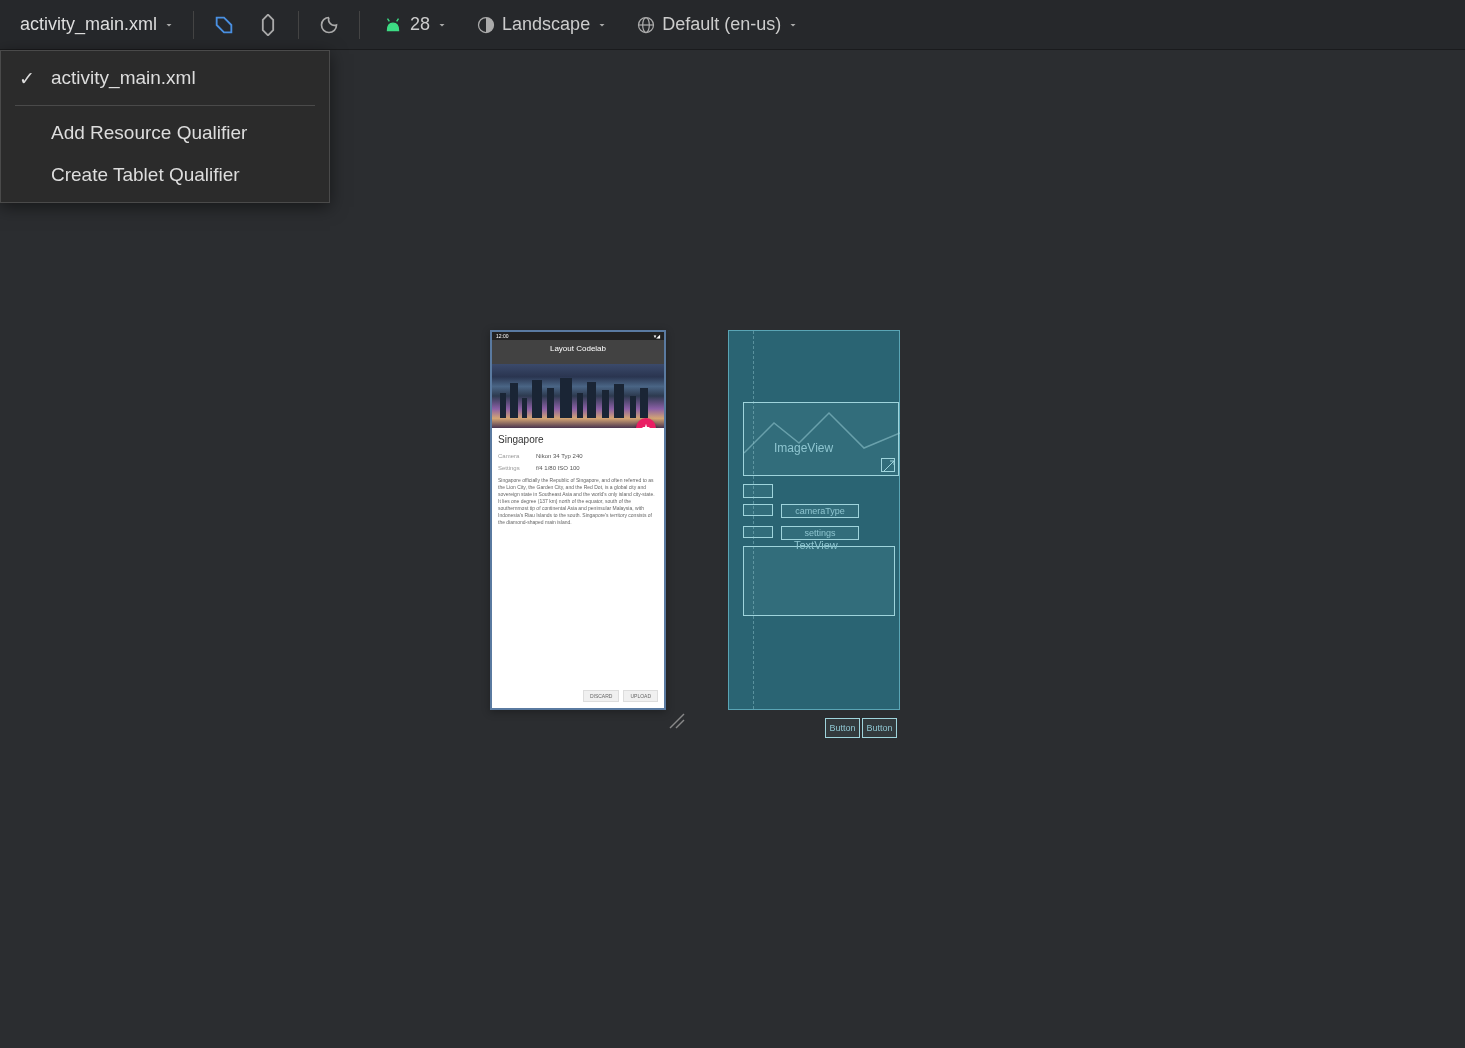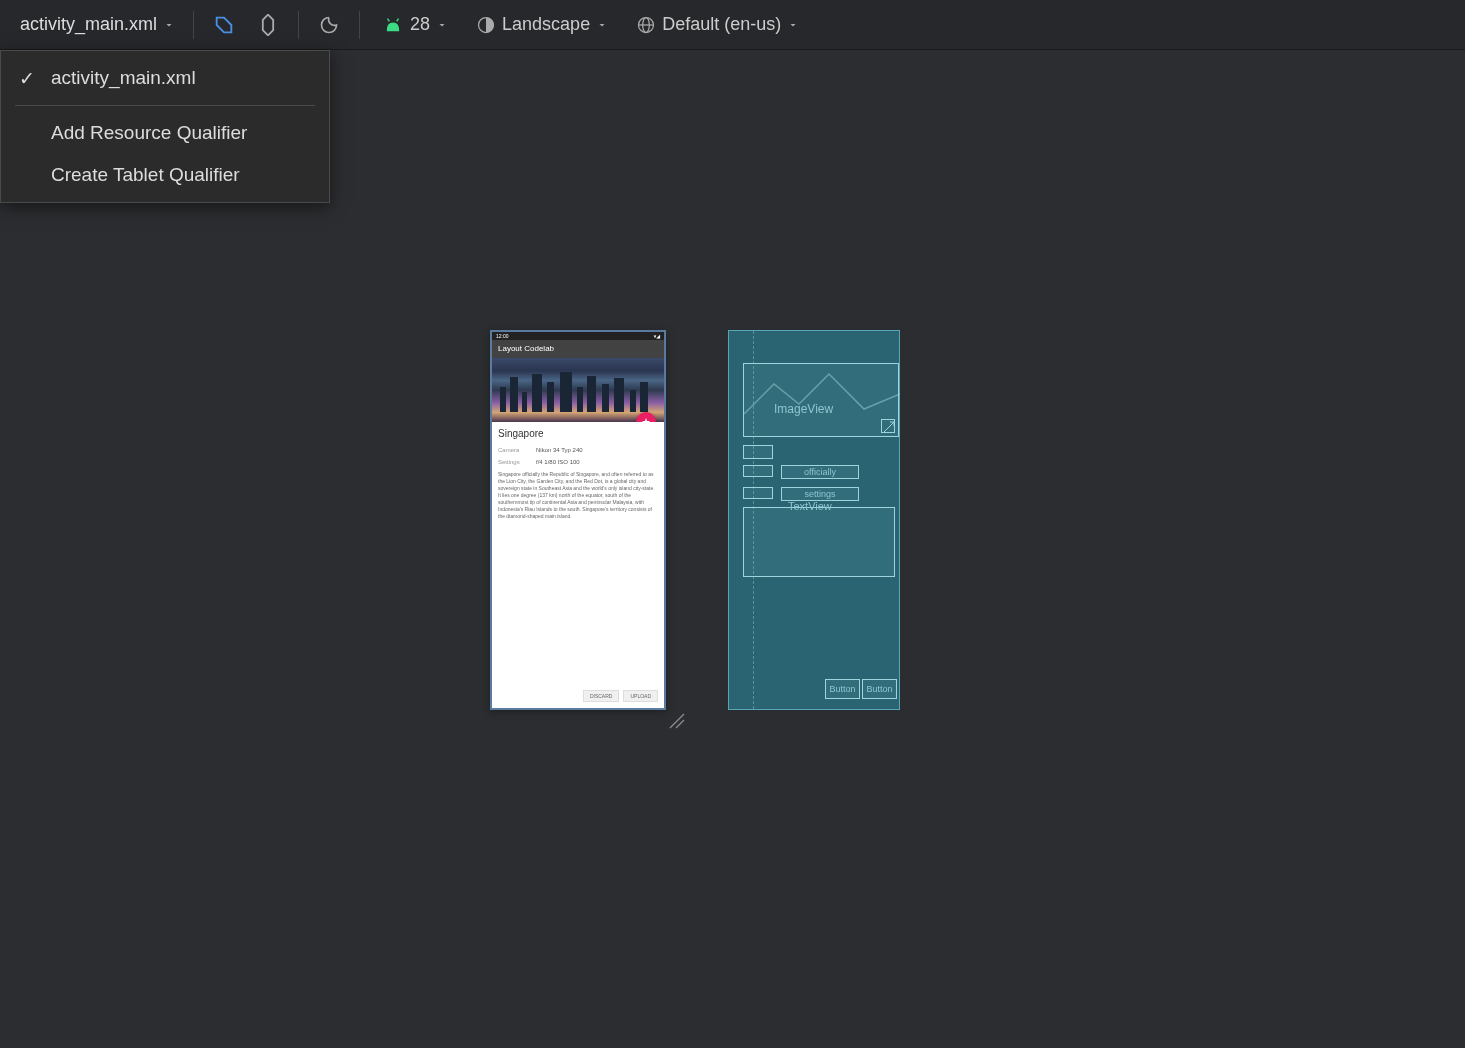--- a/index.html
+++ b/index.html
@@ -120,25 +120,26 @@
       background: #222;
       display: flex;
       justify-content: space-between;
       align-items: center;
       padding: 0 4px;
       font-size: 5px;
       color: white;
     }
     
     .app-bar {
-      height: 18px;
+      height: 24px;
       background: #424242;
       color: white;
       font-size: 8px;
       padding: 4px 6px;
+      text-align: center;
     }
     
     .header-image {
       height: 64px;
       background: linear-gradient(180deg, 
         #3b4a6b 0%, #2a3550 20%, 
         #4a6585 35%, #2d3a4f 50%,
         #8a5fa5 70%, #d4a574 85%, #4a3550 100%);
       position: relative;
       overflow: hidden;
@@ -236,20 +237,21 @@
       width: 172px;
       height: 380px;
       background: #2a6473;
       border: 1px solid #5aa5b5;
     }
     
     .bp-element {
       position: absolute;
       border: 1px solid #9fd4dc;
       background: rgba(159, 212, 220, 0.08);
+      margin-top: 39px;
     }
     
     .bp-label {
       position: absolute;
       font-size: 12px;
       color: #8ec5d0;
       white-space: nowrap;
     }
     
     .bp-small-label {
@@ -437,30 +439,30 @@
         <svg width="14" height="14" viewBox="0 0 14 14">
             <path d="M2 12 L12 2 M8 2 L12 2 L12 6" stroke="#9fd4dc" stroke-width="1" fill="none"></path>
           </svg>
       </div>
     </div>
 
     <div class="bp-element" style="left:14px;top:114px;width:30px;height:14px"></div>
 
     <div class="bp-element" style="left:14px;top:134px;width:30px;height:12px"></div>
     <div class="bp-element" style="left:52px;top:134px;width:78px;height:14px;display:flex;align-items:center;justify-content:center">
-      <span class="bp-small-label">officially</span>
+      <span class="bp-small-label">cameraType</span>
     </div>
 
     <div class="bp-element" style="left:14px;top:156px;width:30px;height:12px"></div>
     <div class="bp-element" style="left:52px;top:156px;width:78px;height:14px;display:flex;align-items:center;justify-content:center">
       <span class="bp-small-label">settings</span>
     </div>
 
     <div class="bp-element" style="left:14px;top:176px;width:152px;height:70px">
-      <span class="bp-label" style="left:44px;top:-8px;font-size:11px">TextView</span>
+      <span class="bp-label" style="left:50px;top:-8px;font-size:11px">TextView</span>
     </div>
 
     <div class="bp-element" style="left:96px;top:348px;width:35px;height:20px;display:flex;align-items:center;justify-content:center;overflow:hidden">
       <span class="bp-small-label">Button</span>
     </div>
     <div class="bp-element" style="left:133px;top:348px;width:35px;height:20px;display:flex;align-items:center;justify-content:center;overflow:hidden">
       <span class="bp-small-label">Button</span>
     </div>
   </div>
 

